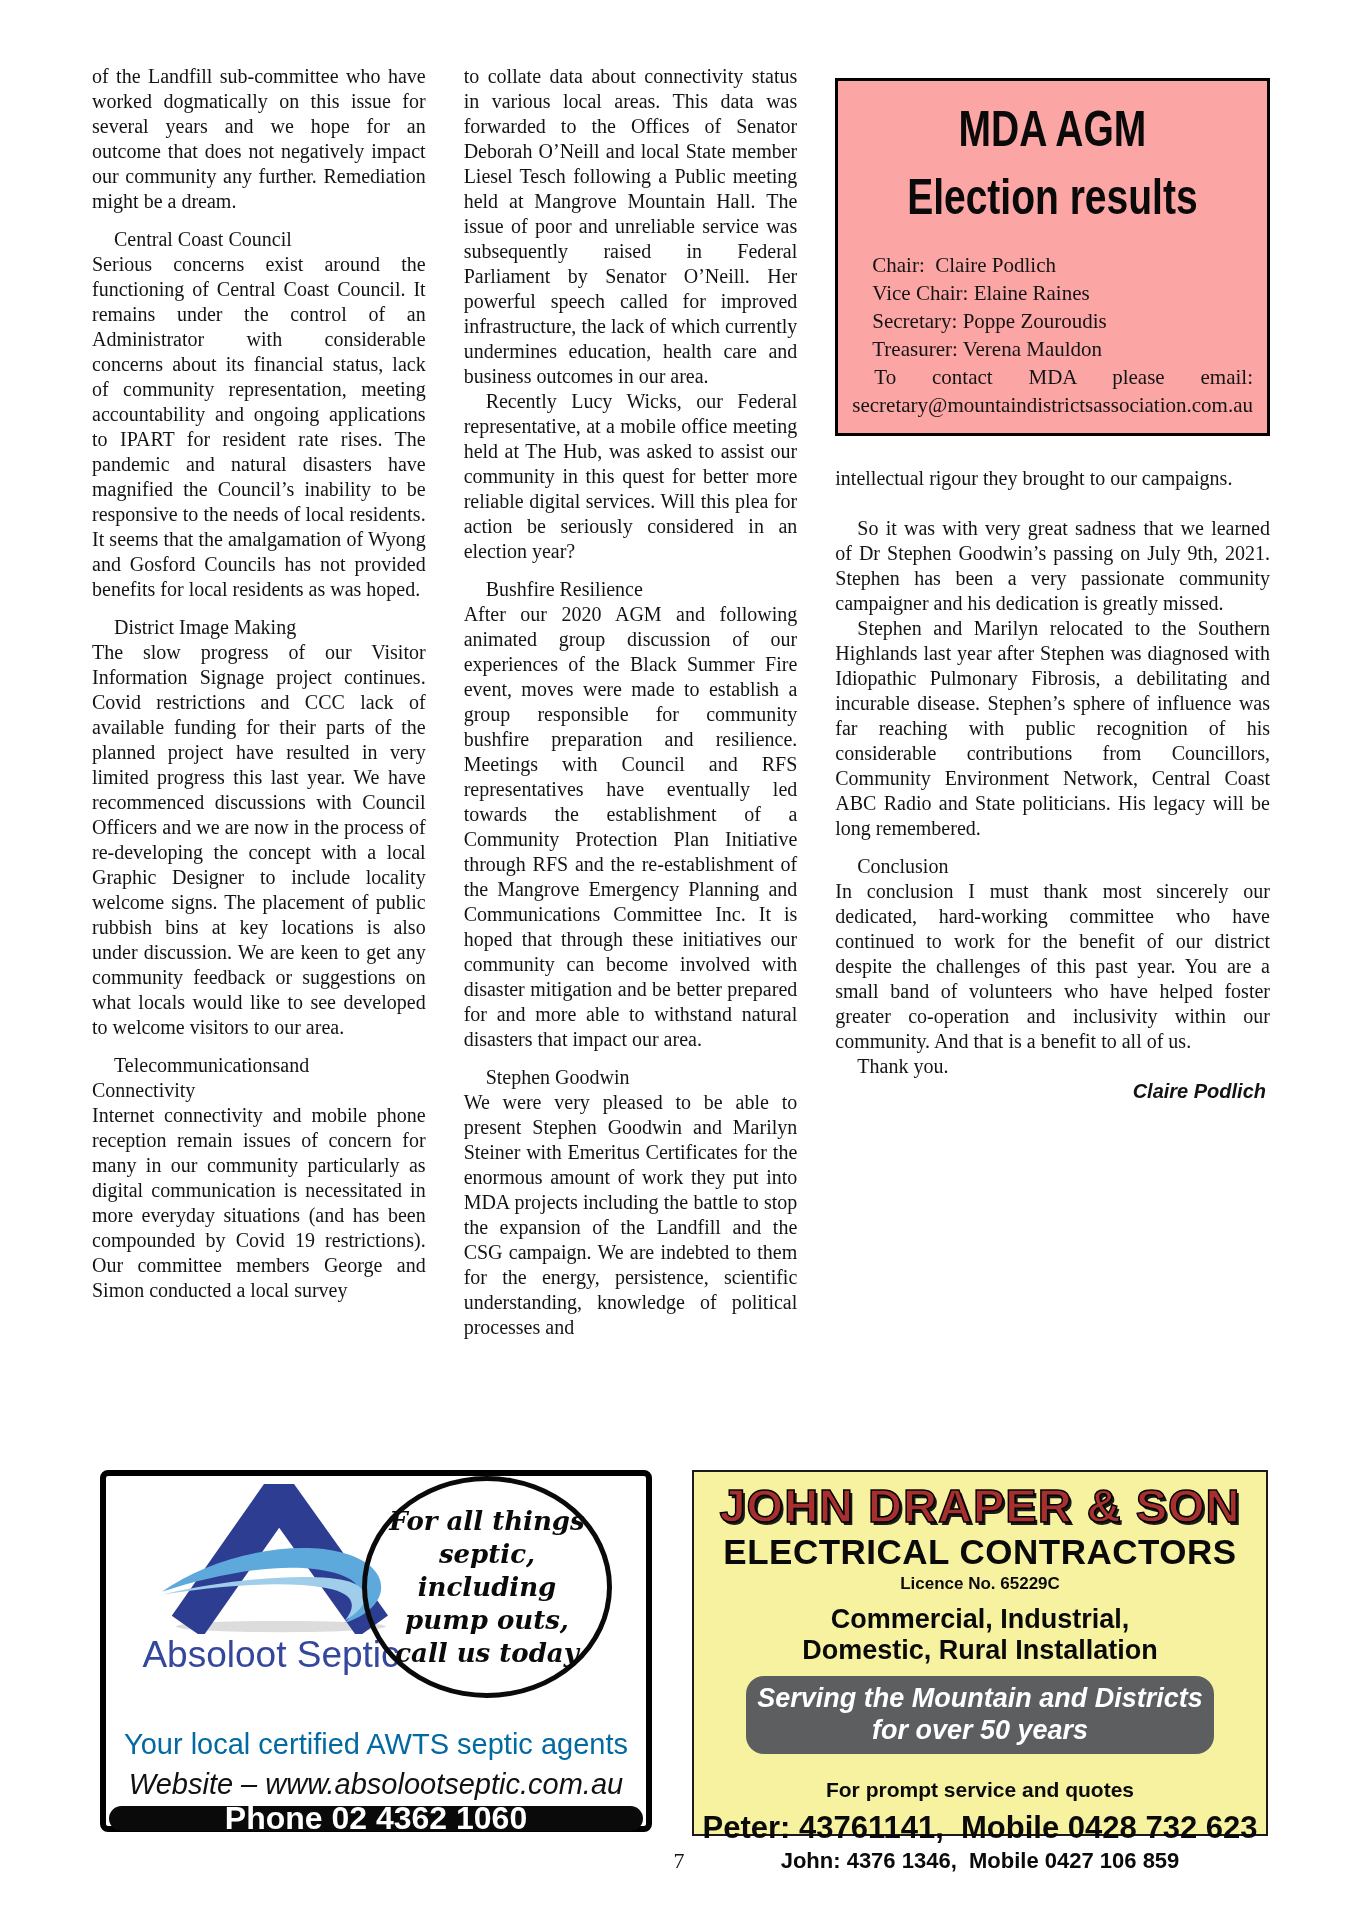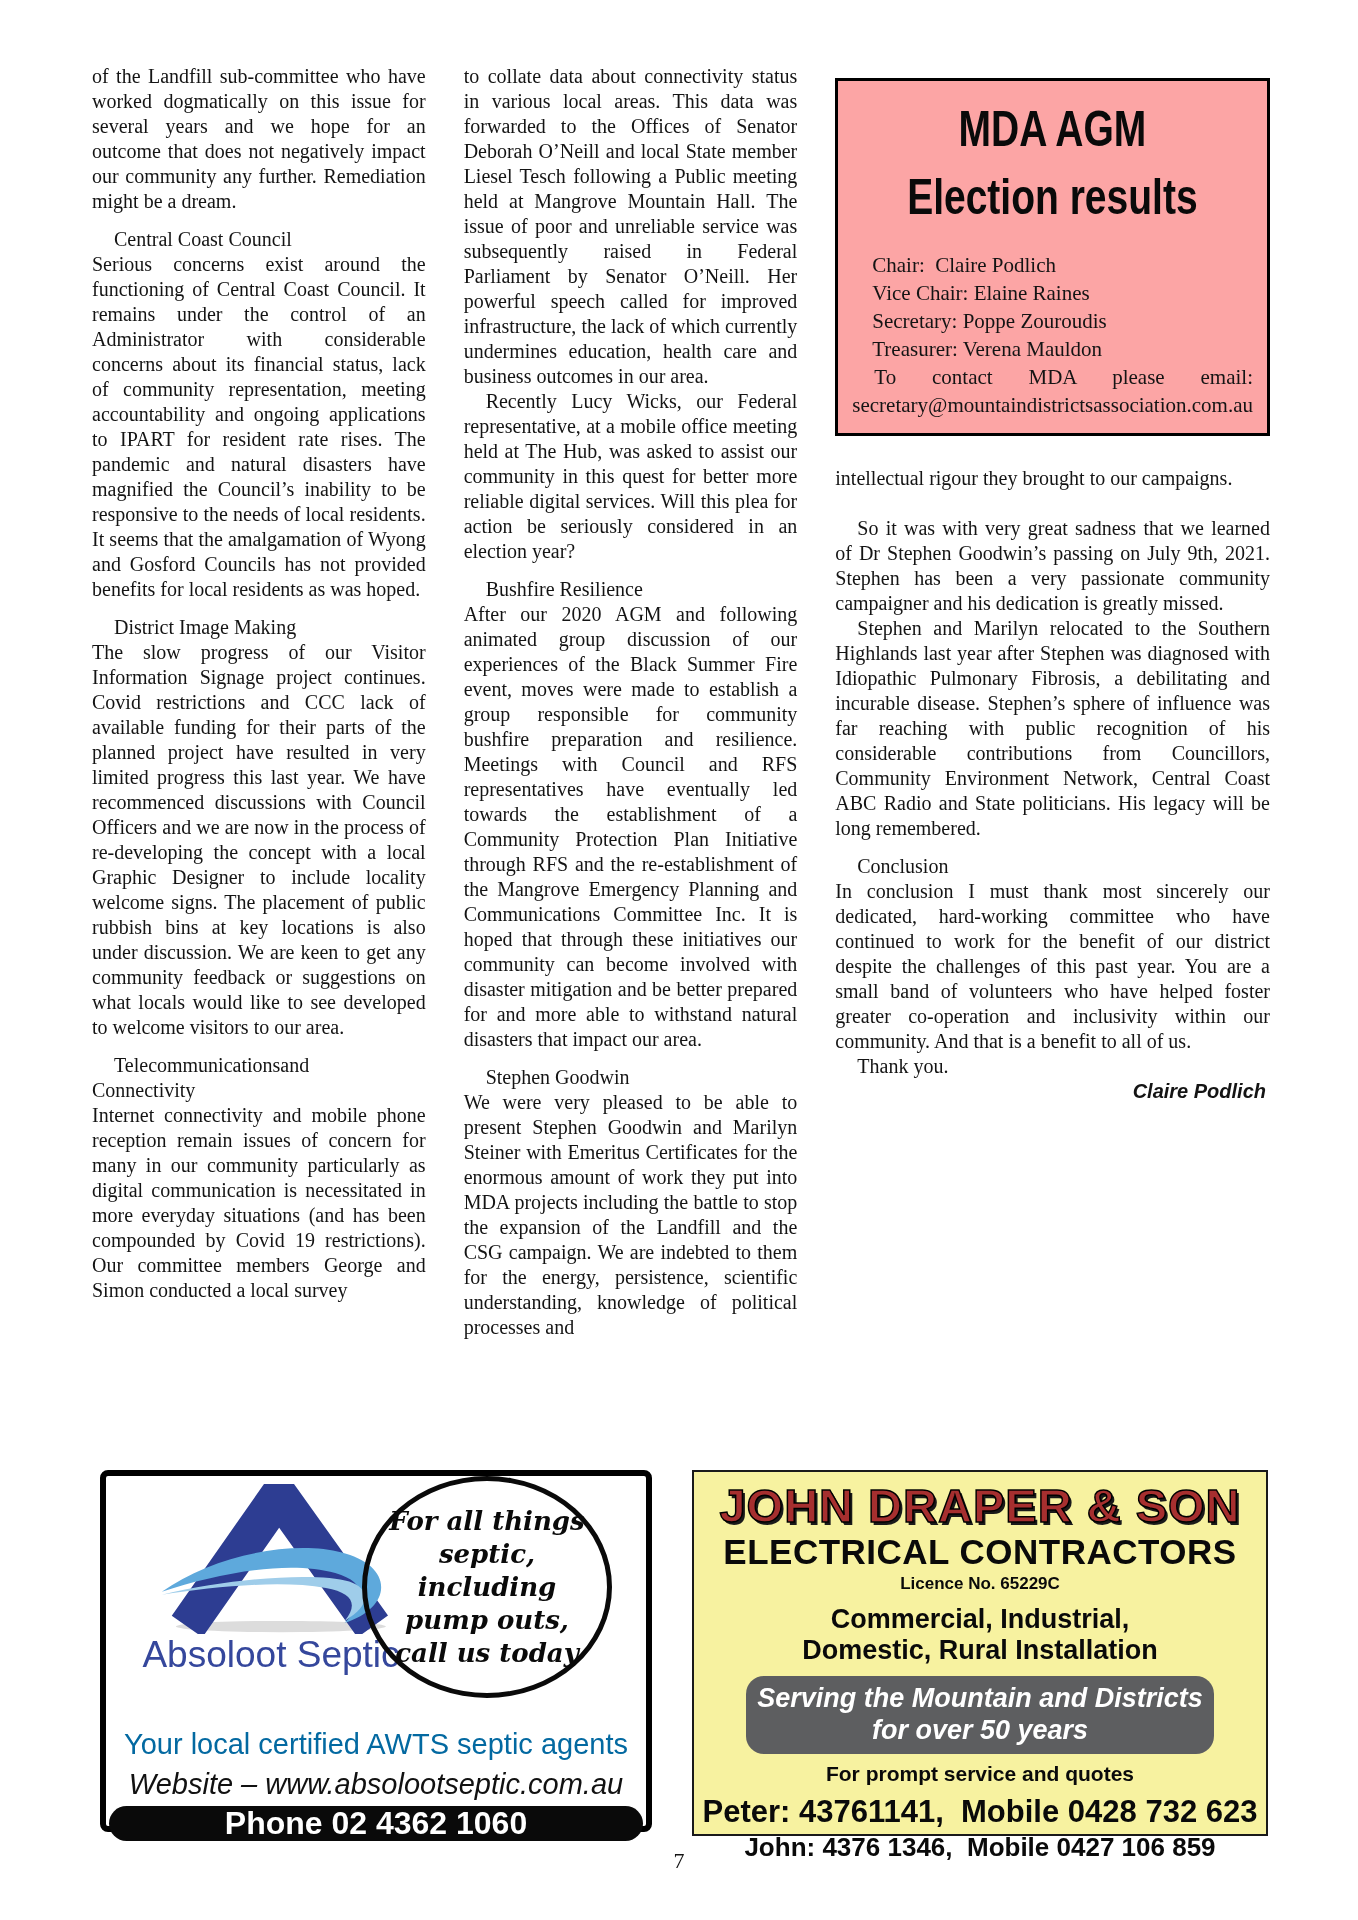--- a/index.html
+++ b/index.html
@@ -71,21 +71,21 @@
   }
   .abs-tagline{
     position:absolute;left:0;top:252px;width:100%;text-align:center;
     font-family:"Liberation Sans", sans-serif;font-size:29px;color:#0369a1;
   }
   .abs-website{
     position:absolute;left:0;top:292px;width:100%;text-align:center;
     font-family:"Liberation Sans", sans-serif;font-style:italic;font-size:29px;color:#111;
   }
   .abs-phone{
-    position:absolute;left:3px;top:330px;width:534px;height:35px;border-radius:21px;
+    position:absolute;left:3px;top:330px;width:534px;height:25px;border-radius:21px;
     background:#0a0a0a;color:#fff;display:flex;align-items:center;justify-content:center;
     font-family:"Liberation Sans", sans-serif;font-weight:bold;font-size:32px;
   }
 
   .ad-draper{
     width:576px;height:366px;border:2px solid #1a1a1a;background:#f7f2a0;
     box-sizing:border-box;text-align:center;position:relative;
     font-family:"Liberation Sans", sans-serif;
   }
   .dr-title{
@@ -94,23 +94,23 @@
     text-shadow:2.5px 2.5px 0 #1a1a1a;line-height:52px;white-space:nowrap;
   }
   .dr-subtitle{font-size:35px;font-weight:800;color:#0a0a0a;line-height:40px;letter-spacing:0.5px;}
   .dr-licence{font-size:17px;font-weight:700;color:#0a0a0a;margin-top:2px;}
   .dr-services{font-size:27px;font-weight:700;color:#0a0a0a;line-height:31px;margin-top:10px;}
   .dr-banner{
     margin:10px auto 0 auto;width:468px;border-radius:18px;background:#5d5e60;
     color:#fff;font-style:italic;font-weight:700;font-size:27px;line-height:32px;
     padding:6px 0 8px 0;
   }
-  .dr-prompt{font-size:21px;font-weight:700;margin-top:8px;color:#0a0a0a;}
+  .dr-prompt{font-size:21px;font-weight:700;margin-top:24px;color:#0a0a0a;}
   .dr-peter{font-size:31px;font-weight:700;margin-top:8px;color:#0a0a0a;white-space:pre-wrap;}
-  .dr-john{font-size:26px;font-weight:700;margin-top:2px;color:#0a0a0a;white-space:pre-wrap;}
+  .dr-john{font-size:22px;font-weight:700;margin-top:2px;color:#0a0a0a;white-space:pre-wrap;}
 
   .page-number{
     position:absolute;top:1848px;left:0;width:1358px;text-align:center;
     font-size:22px;color:#141414;
   }
 </style>
 </head>
 <body>
 
 <div class="page">

